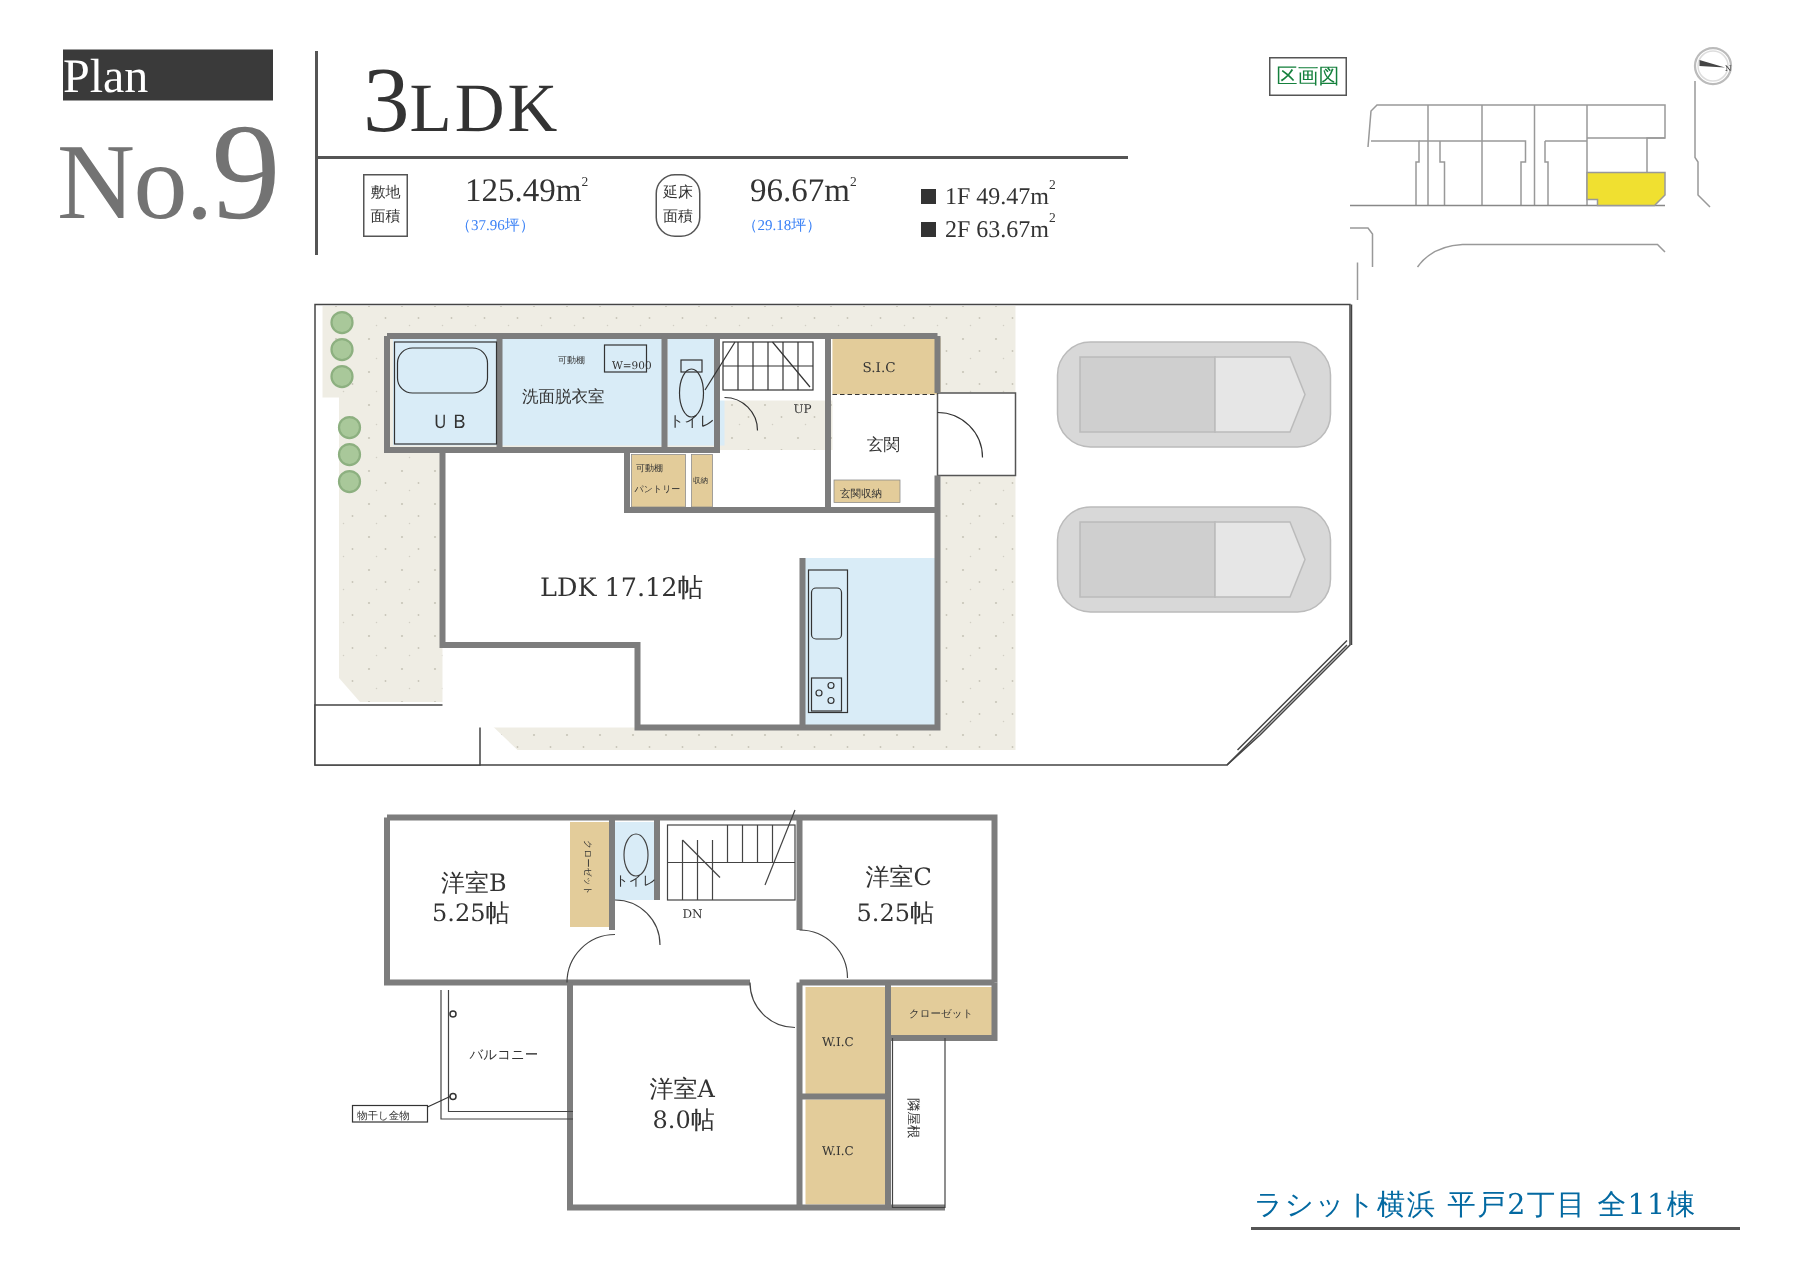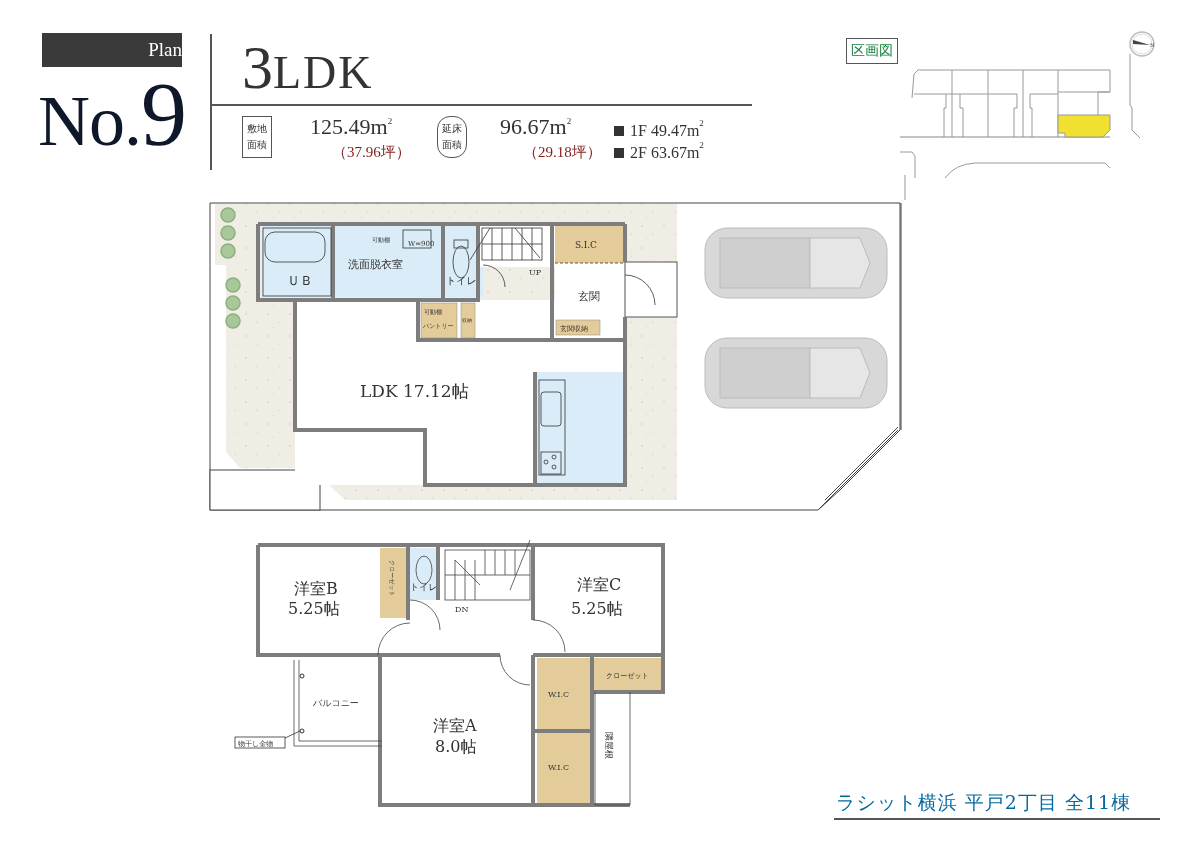--- a/index.html
+++ b/index.html
@@ -2,31 +2,31 @@
 <html><head>
 <meta charset="utf-8">
 <style>
   * { box-sizing: border-box; margin: 0; padding: 0; }
   html, body { width: 1200px; height: 848px; background: #ffffff; overflow: hidden; }
   body { position: relative; font-family: "DejaVu Serif", "Liberation Serif", serif; color: #333; }
   .abs { position: absolute; }
 
   
   .plan-badge { left: 42px; top: 33px; width: 140px; height: 34px; background: #3a3a3a; color: #fff;
-    font-family: "Liberation Serif", serif; font-size: 19px; text-align: right; line-height: 34px; }
-  .plan-no { left: 38px; top: 68px; font-family: "Liberation Serif", serif; font-size: 72px; color: #0f172a; line-height: 1; letter-spacing: -1px; }
+    font-family: "Liberation Serif", serif; font-size: 32px; text-align: left; line-height: 34px; }
+  .plan-no { left: 38px; top: 68px; font-family: "Liberation Serif", serif; font-size: 72px; color: #737373; line-height: 1; letter-spacing: -1px; }
   .plan-no .nine { font-size: 92px; }
   .vsep { left: 210px; top: 34px; width: 2px; height: 136px; background: #555; }
   .layout-type { left: 242px; top: 36px; font-family: "Liberation Serif", serif; color: #333; line-height: 1; }
   .layout-type .big { font-size: 62px; }
   .layout-type .small { font-size: 46px; letter-spacing: 2px; }
   .hline { left: 212px; top: 104px; width: 540px; height: 2px; background: #555; }
   .label-box { border: 1px solid #555; font-size: 10px; line-height: 16px; padding: 4px 4px; text-align: center; color: #333; }
   .area-val { font-family: "Liberation Serif", serif; font-size: 22px; color: #333; }
-  .area-sub { font-family: "Liberation Serif", serif; font-size: 15px; color: #7f1d1d; margin-left: 28px; }
+  .area-sub { font-family: "Liberation Serif", serif; font-size: 10px; color: #3b82f6; }
   sup.m2 { font-size: 9px; vertical-align: 10px; }
   .floor-item { font-family: "Liberation Serif", serif; font-size: 16px; color: #333; }
   .sq { display: inline-block; width: 10px; height: 10px; background: #333; margin-right: 6px; vertical-align: 0; }
 
   
   .plot-label { left: 846px; top: 38px; border: 1px solid #555; font-size: 14px; padding: 3px 4px; color: #15803d; text-align: right; }
 
   
   svg text { font-family: "DejaVu Serif", serif; fill: #333; }
 

